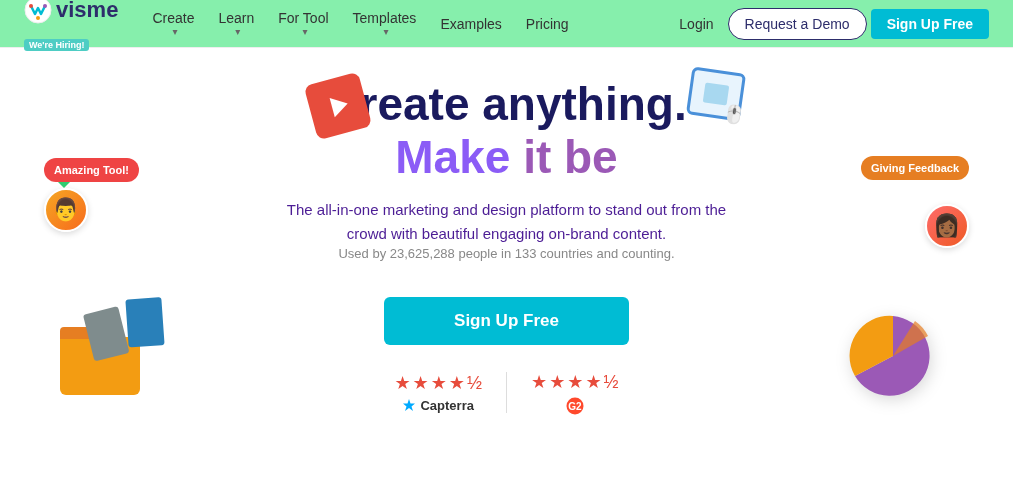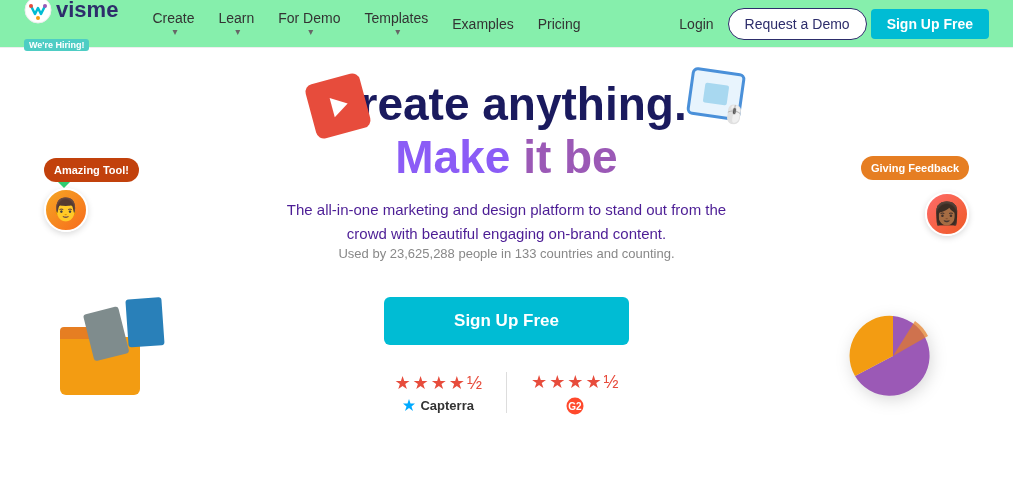--- a/index.html
+++ b/index.html
@@ -186,21 +186,21 @@
     }
     
     .float-bubble-left {
       top: 110px;
       left: 44px;
       display: flex;
       align-items: center;
       gap: 10px;
     }
     .speech-bubble-green {
-      background: #c2410c;
+      background: #ef4444;
       color: #fff;
       font-size: 11px;
       font-weight: 600;
       padding: 6px 10px;
       border-radius: 12px;
       position: relative;
     }
     .speech-bubble-green::after {
       content: '';
       position: absolute;
@@ -219,21 +219,21 @@
       border: 2px solid #fff;
       box-shadow: 0 2px 6px rgba(0,0,0,0.15);
     }
     
     .float-bubble-right {
       top: 108px;
       right: 44px;
       display: flex;
       flex-direction: column;
       align-items: flex-end;
-      gap: 12px;
+      gap: 24px;
     }
     .speech-bubble-orange {
       background: #e67e22;
       color: #fff;
       font-size: 11px;
       font-weight: 600;
       padding: 6px 10px;
       border-radius: 12px;
     }
     .avatar-circle-pink {
@@ -357,21 +357,21 @@
   <div class="nav-links">
     <div class="nav-item">
       <span>Create</span>
       <span class="nav-chevron">▾</span>
     </div>
     <div class="nav-item">
       <span>Learn</span>
       <span class="nav-chevron">▾</span>
     </div>
     <div class="nav-item">
-      <span>For Demo</span>
+      <span>For Tool</span>
       <span class="nav-chevron">▾</span>
     </div>
     <div class="nav-item">
       <span>Templates</span>
       <span class="nav-chevron">▾</span>
     </div>
     <div class="nav-item">
       <span>Examples</span>
     </div>
     <div class="nav-item">

